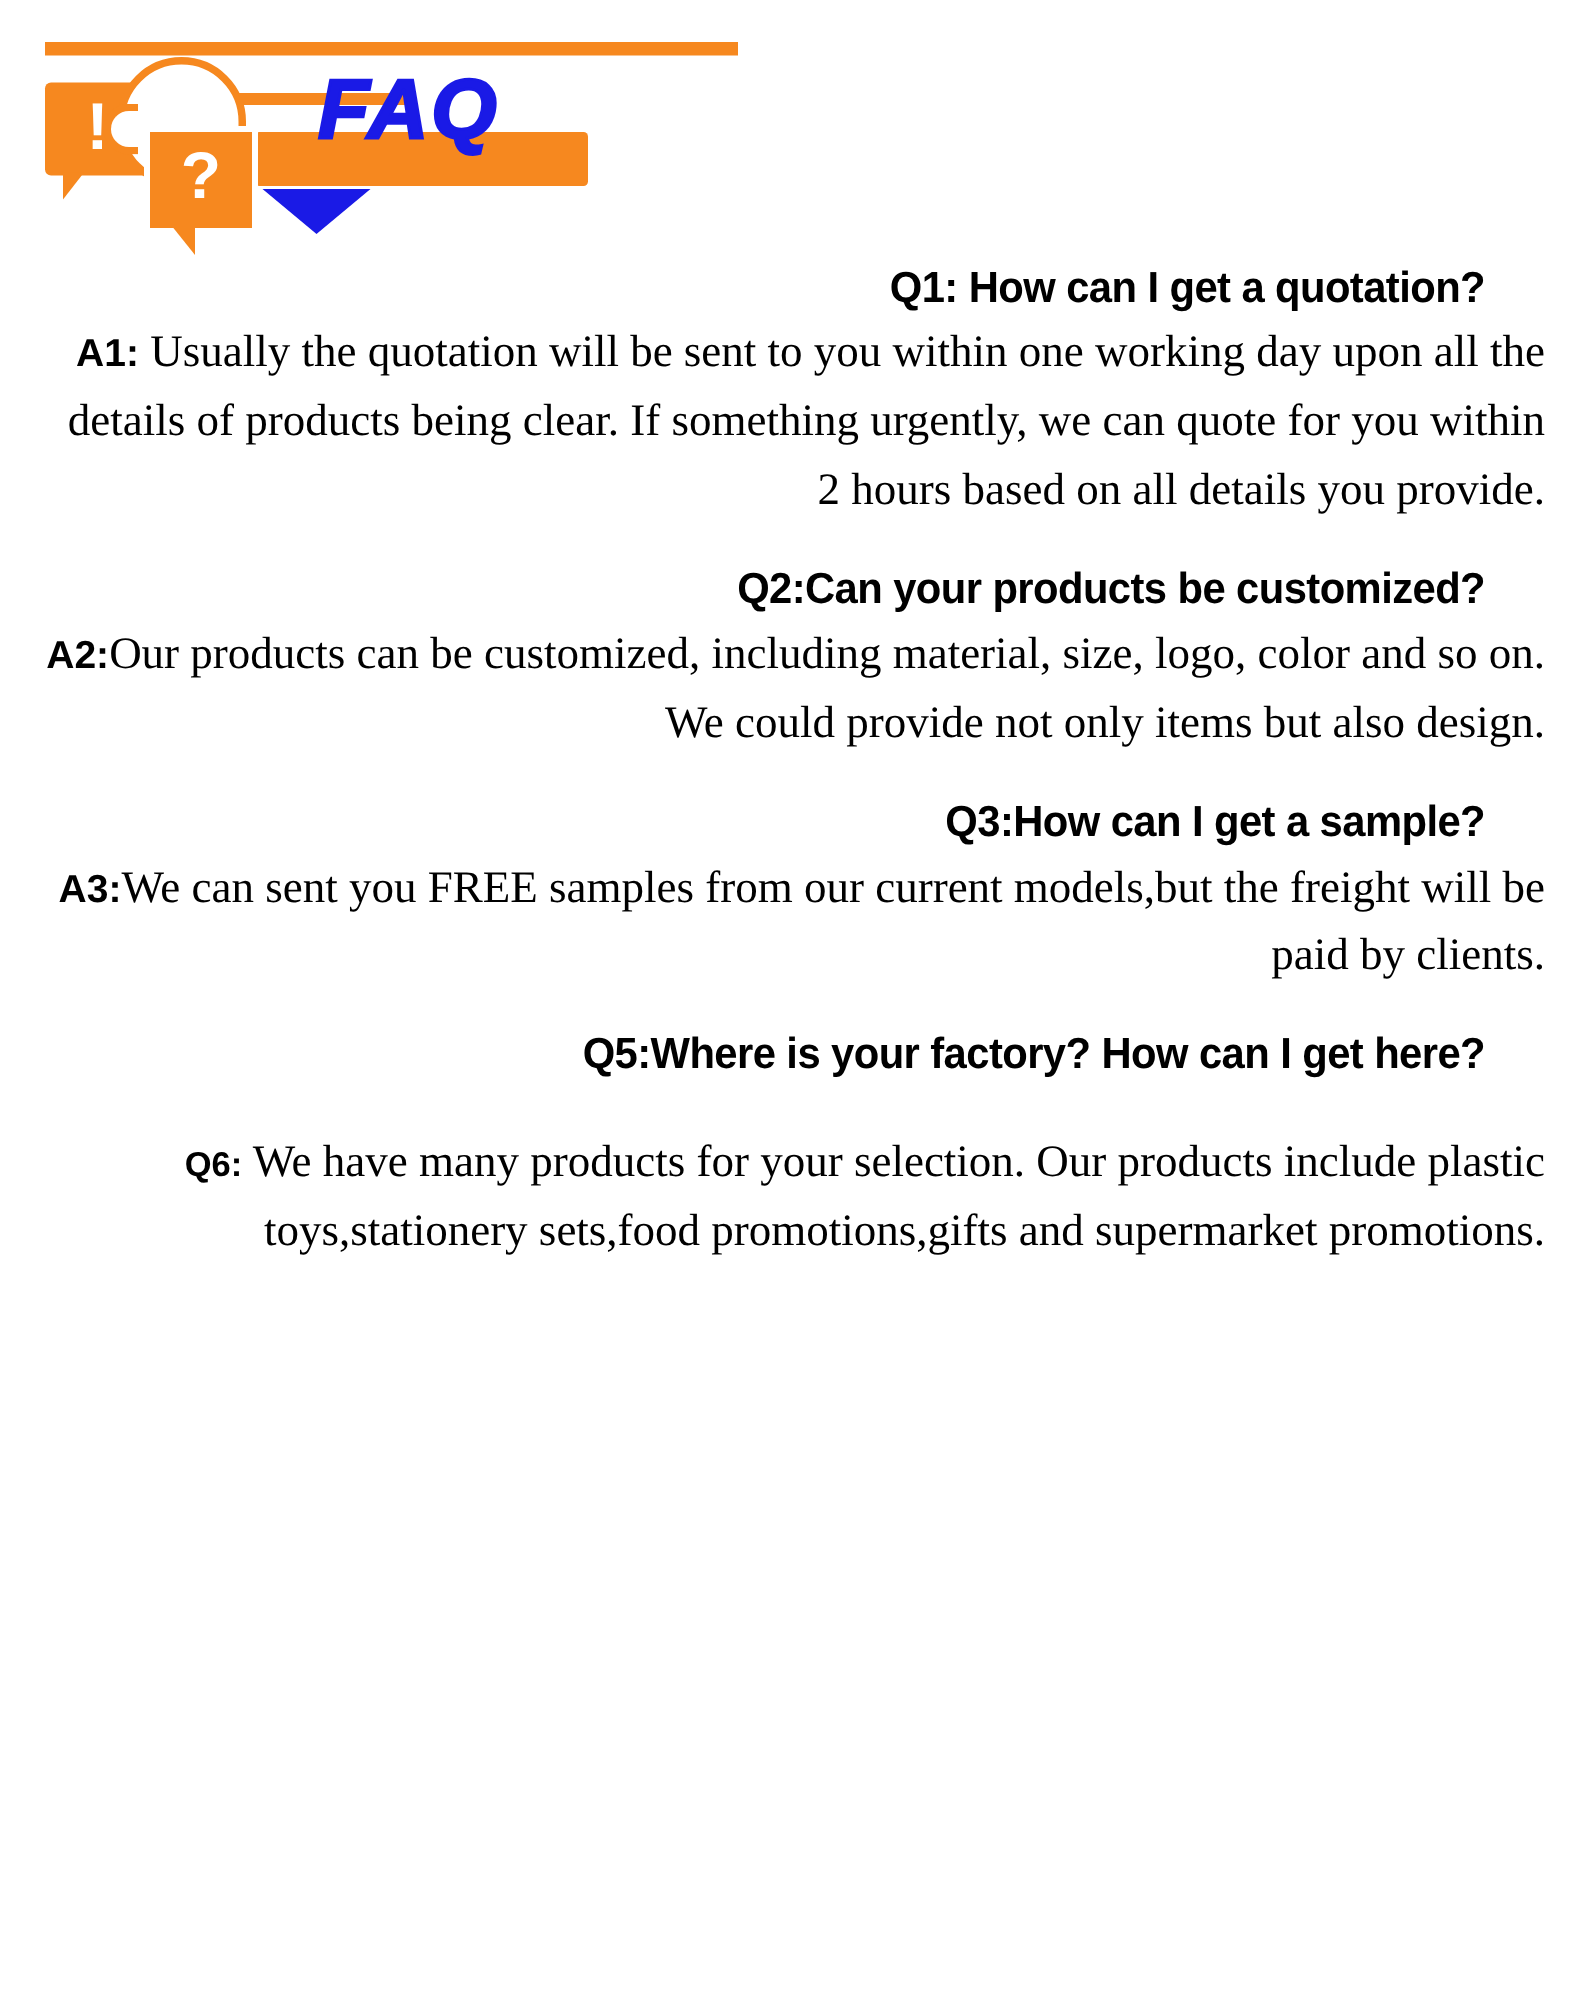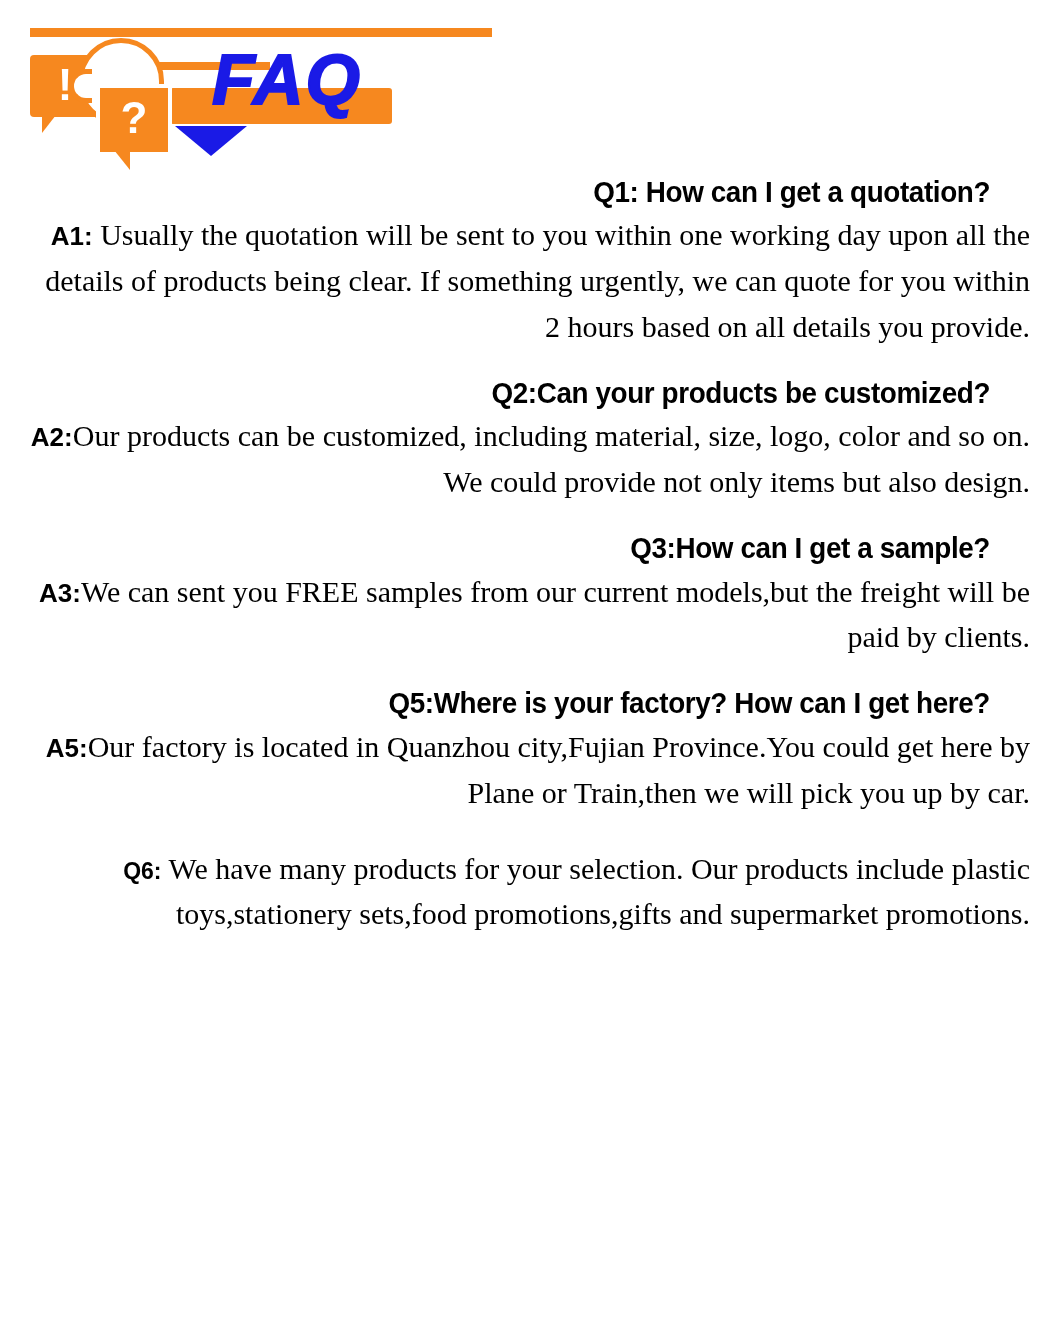--- a/index.html
+++ b/index.html
@@ -140,21 +140,21 @@
     color: #ffffff;
     line-height: 56px;
   }
   .faq-text {
     position: absolute;
     left: 212px;
     top: 40px;
     font-family: "Liberation Sans", sans-serif;
     font-weight: bold;
     font-style: italic;
-    font-size: 70px;
+    font-size: 56px;
     letter-spacing: 2px;
     color: #1A1AE6;
     -webkit-text-stroke: 2px #1A1AE6;
   }
   .blue-arrow {
     position: absolute;
     left: 175px;
     top: 126px;
     width: 0;
     height: 0;
@@ -239,21 +239,20 @@
     </div>
 
     <div class="qa-block">
       <p class="question">Q3:How can I get a sample?</p>
       <p class="answer"><span class="alabel">A3:</span><span>We can sent you FREE samples from our current models,but the freight will be paid by clients.</span></p>
     </div>
 
 
     <div class="qa-block">
       <p class="question">Q5:Where is your factory? How can I get here?</p>
-      <p class="answer"><span class="alabel">A5:</span><span>Our factory is located in Quanzhou city,Fujian Province.You could get here by Plane or Train,then we will pick you up by car.</span></p>
     </div>
 
     <div class="qa-block last">
       <p class="answer"><span class="alabel">Q6:</span><span> We have many products for your selection. Our products include plastic toys,stationery sets,food promotions,gifts and supermarket promotions.</span></p>
     </div>
 
   </div>
 </div>
 
 </body></html>

